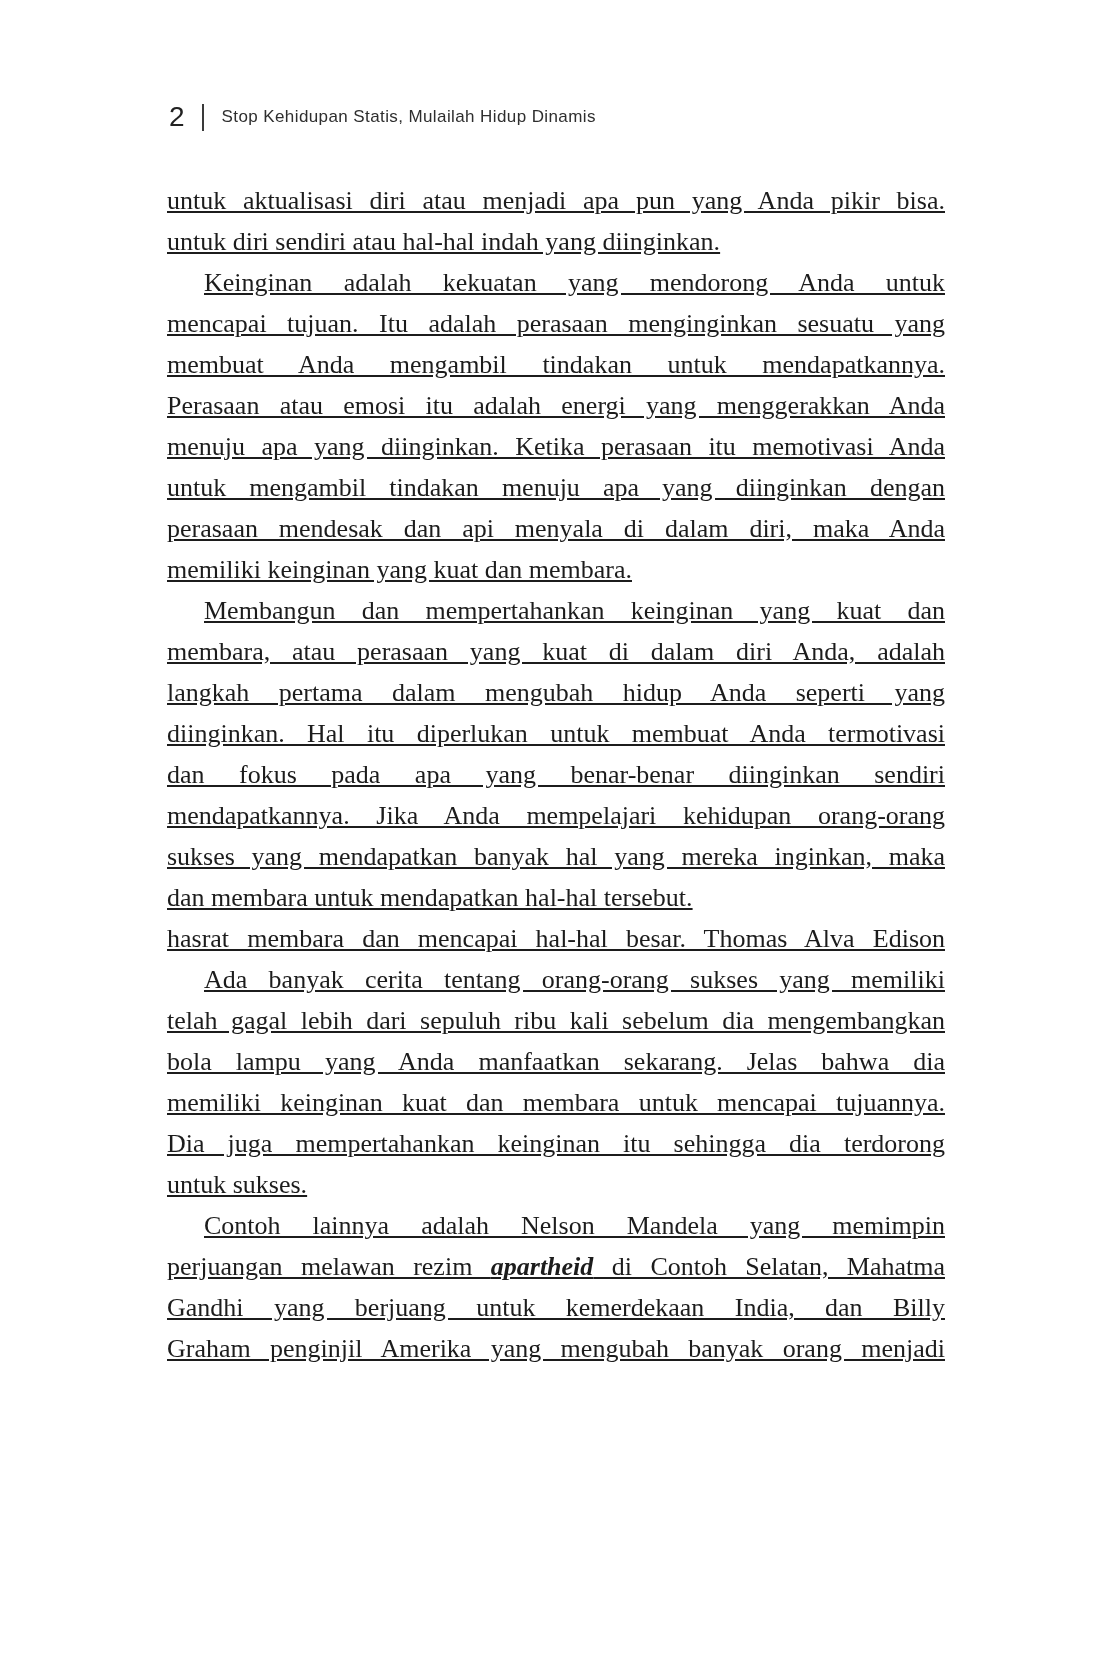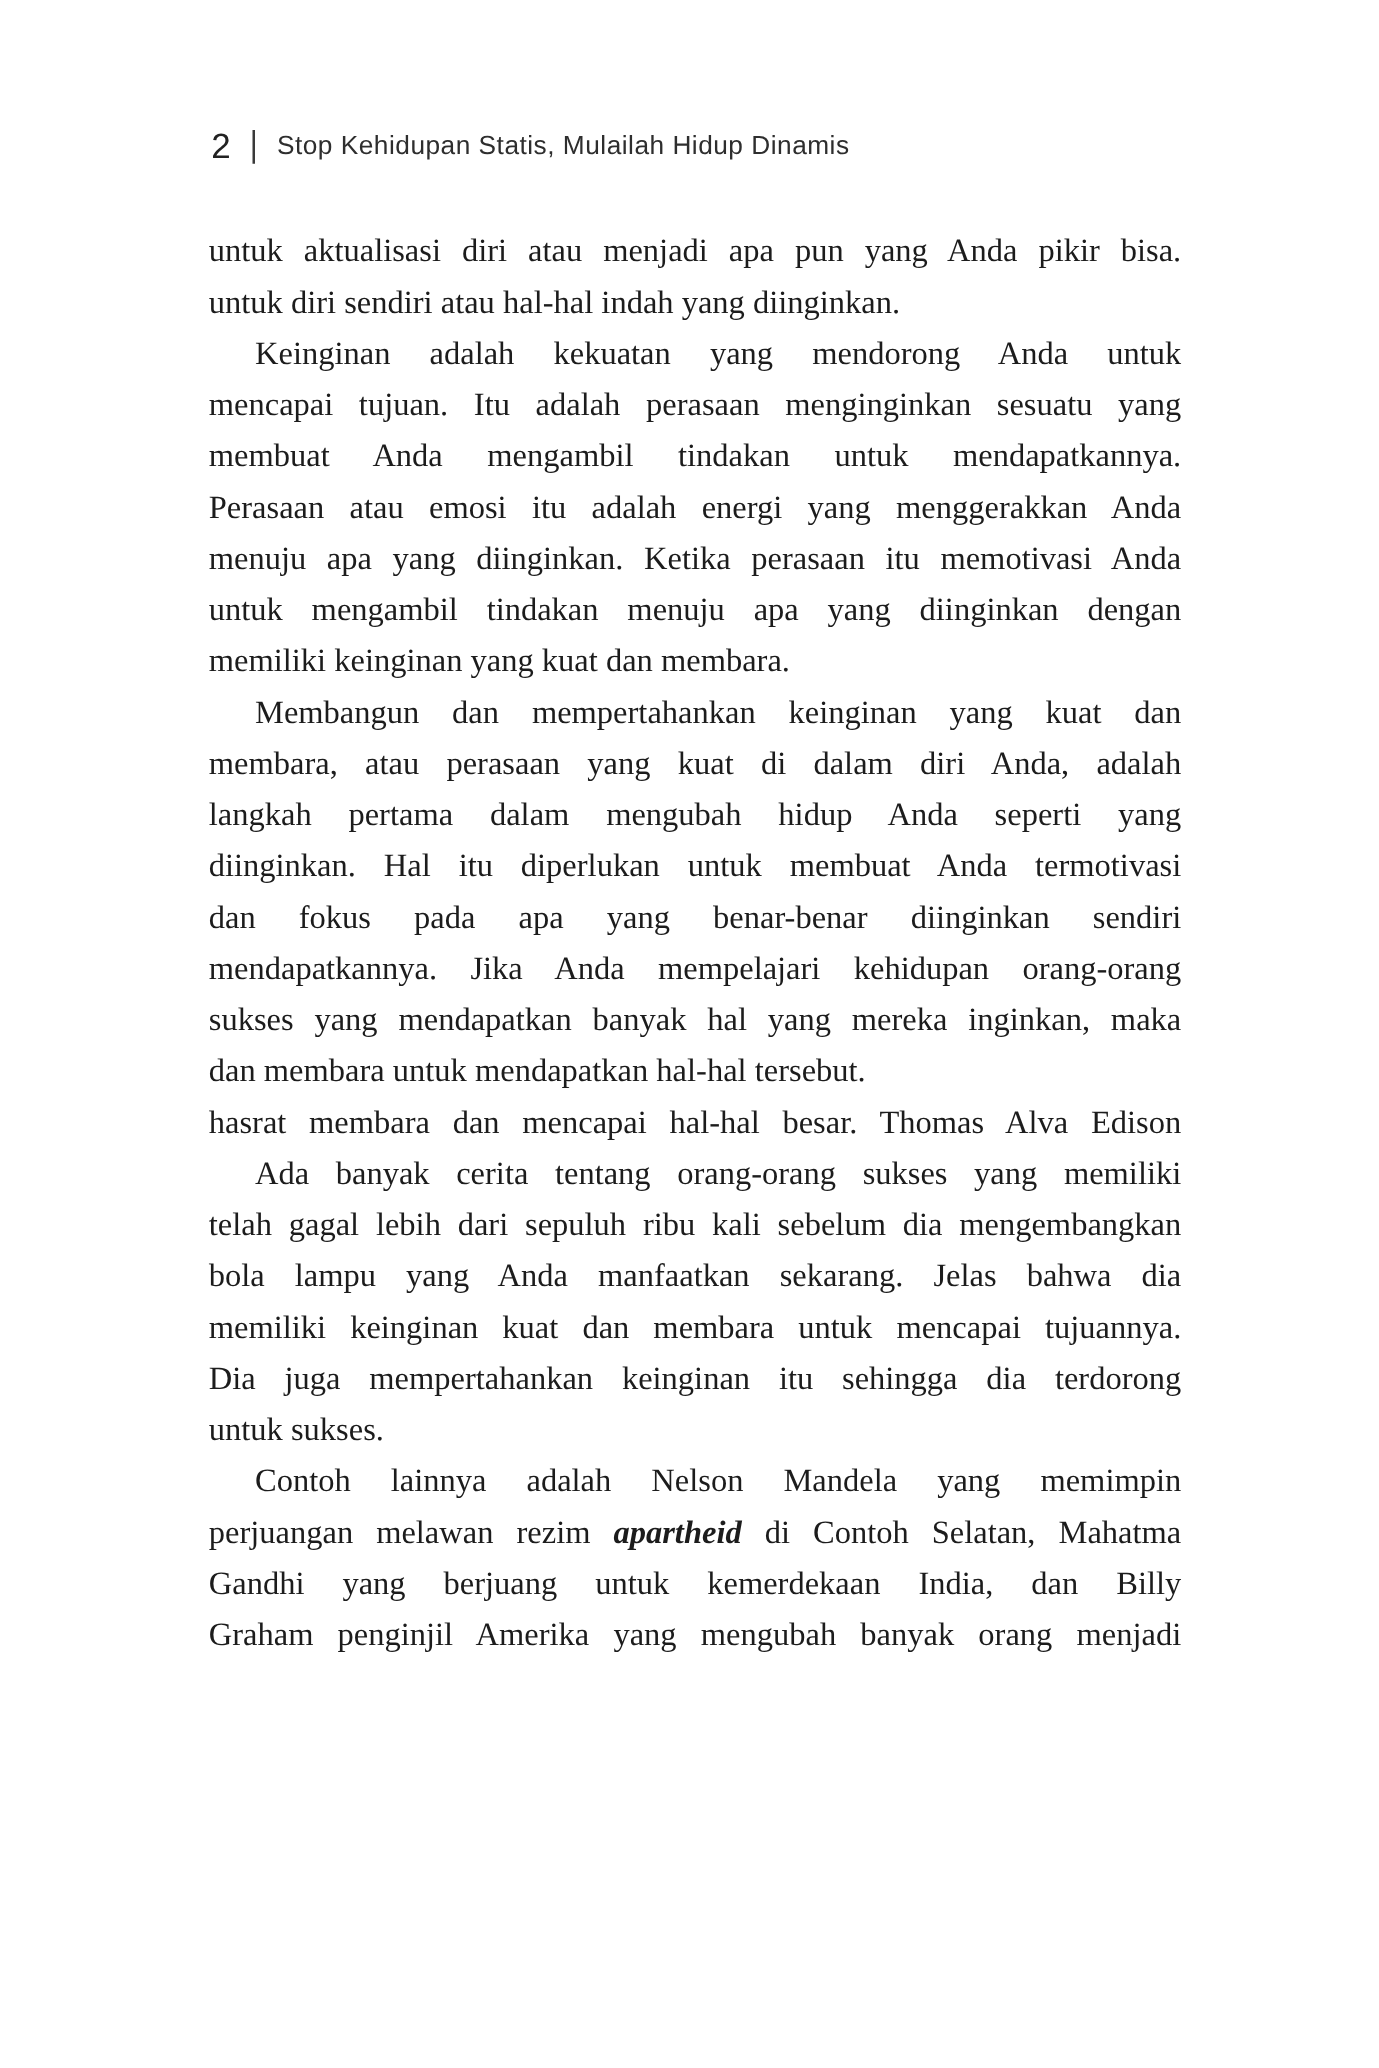--- a/index.html
+++ b/index.html
@@ -31,38 +31,39 @@
     line-height: 36px;
     color: #222222;
   }
   .header-separator {
     width: 2px;
     height: 27px;
     background: #3a3a3a;
     margin: 0 18px 0 17px;
   }
   .book-title {
-    font-size: 21px;
+    font-size: 17px;
     letter-spacing: 0.4px;
     color: #2e2e2e;
   }
 
   
   .page-body {
     position: absolute;
     left: 167px;
     top: 180px;
     width: 778px;
     font-family: "Liberation Serif", serif;
     font-size: 26px;
     line-height: 41px;
     color: #1c1c1c;
   }
   .paragraph {
     margin: 0;
+    text-decoration: underline;
   }
   .text-line {
     height: 41px;
     text-align: justify;
     text-align-last: justify;
     overflow: hidden;
   }
   .text-line.indented {
     padding-left: 37px;
   }
@@ -89,20 +90,21 @@
       <div class="text-line">untuk aktualisasi diri atau menjadi apa pun yang Anda pikir bisa.</div>
       <div class="text-line para-end">untuk diri sendiri atau hal-hal indah yang diinginkan.</div>
     </div>
     <div class="paragraph">
       <div class="text-line indented">Keinginan adalah kekuatan yang mendorong Anda untuk</div>
       <div class="text-line">mencapai tujuan. Itu adalah perasaan menginginkan sesuatu yang</div>
       <div class="text-line">membuat Anda mengambil tindakan untuk mendapatkannya.</div>
       <div class="text-line">Perasaan atau emosi itu adalah energi yang menggerakkan Anda</div>
       <div class="text-line">menuju apa yang diinginkan. Ketika perasaan itu memotivasi Anda</div>
       <div class="text-line">untuk mengambil tindakan menuju apa yang diinginkan dengan</div>
+      <div class="text-line">perasaan mendesak dan api menyala di dalam diri, maka Anda</div>
       <div class="text-line para-end">memiliki keinginan yang kuat dan membara.</div>
     </div>
     <div class="paragraph">
       <div class="text-line indented">Membangun dan mempertahankan keinginan yang kuat dan</div>
       <div class="text-line">membara, atau perasaan yang kuat di dalam diri Anda, adalah</div>
       <div class="text-line">langkah pertama dalam mengubah hidup Anda seperti yang</div>
       <div class="text-line">diinginkan. Hal itu diperlukan untuk membuat Anda termotivasi</div>
       <div class="text-line">dan fokus pada apa yang benar-benar diinginkan sendiri</div>
       <div class="text-line">mendapatkannya. Jika Anda mempelajari kehidupan orang-orang</div>
       <div class="text-line">sukses yang mendapatkan banyak hal yang mereka inginkan, maka</div>

